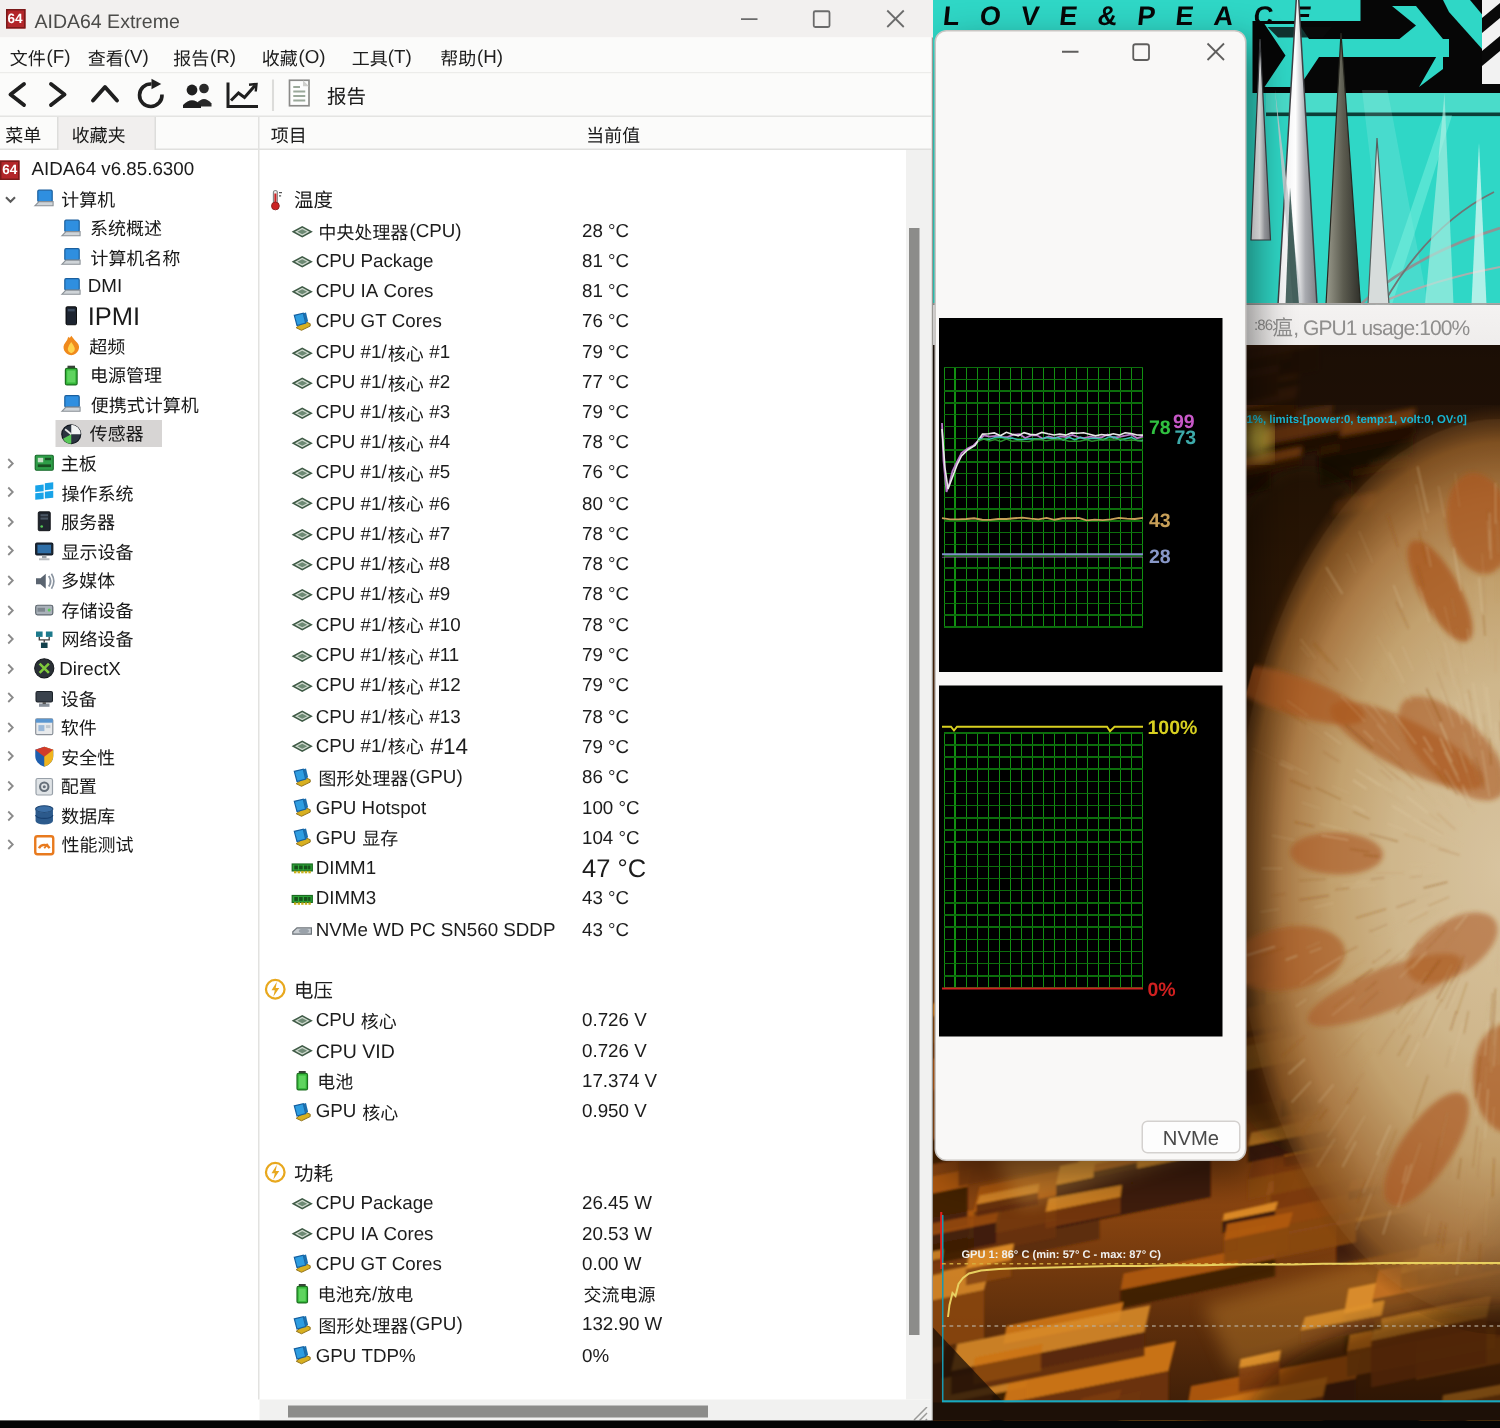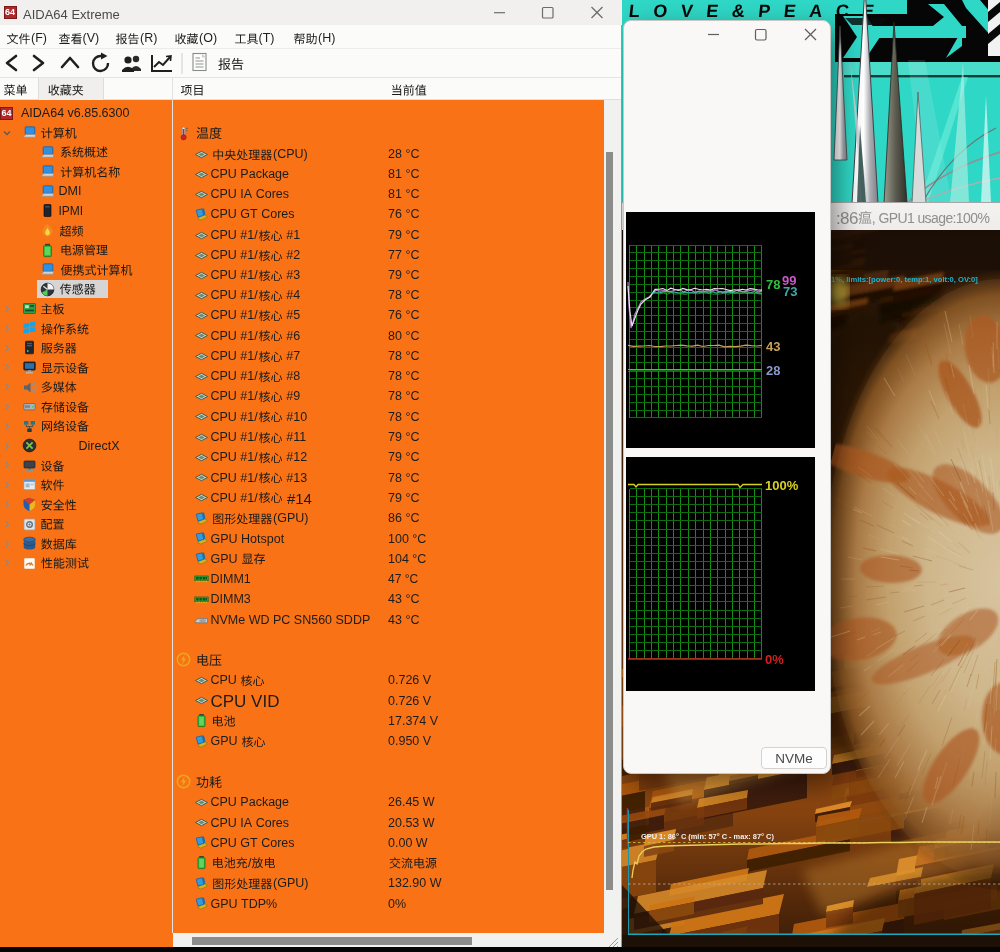--- a/index.html
+++ b/index.html
@@ -140,21 +140,21 @@
       <path d="M230 203 L243 -14 L256 203 Z" fill="url(#sg)" stroke="#3f4145" stroke-width="1"></path>
       <path d="M262 203 L272 22 L285 203 Z" fill="url(#sg2)" stroke="#26261f" stroke-width="0.8"></path>
       <path d="M290 203 L296 92 L304 203 Z" fill="#d7dcdb" stroke="#56605e" stroke-width="0.8"></path>
       <path d="M246 203 L228 60 L240 203 Z" fill="#c8cdd0" opacity="0.85"></path>
       <path d="M328 203 L341 62 L347 203 Z" fill="#aff0e4" opacity="0.65"></path>
       <path d="M359 203 L364 95 L369 203 Z" fill="#e7fbf7" opacity="0.7"></path>
       <path d="M235 203 L238 125 L244 203 Z" fill="#20433e" opacity="0.8"></path>
     </svg>
 <div class="abs" style="left:622px;top:202px;width:378px;height:28px;background:linear-gradient(#f4f2f1,#efedec);border-top:1px solid #a8a6a4"></div>
 <div class="lb" style="left:836px;top:217.5px;">
-      <span style="font-size:17px;letter-spacing:-0.6px;color:#8f8e8d">:86</span>
+      <span style="font-size:10px;letter-spacing:-0.6px;color:#8f8e8d">:86</span>
       <svg class="ck" style="width:14.0px;height:14px" viewBox="0 0 1000 1000">
         <g fill="#8f8e8d" transform="translate(0,880) scale(1,-1)">
           <use href="#u761F" x="0"></use>
         </g>
       </svg>
       <span style="font-size:14px;letter-spacing:-0.6px;color:#8f8e8d">,&nbsp;GPU1&nbsp;usage:100%</span>
     </div>
 <svg class="abs" style="left:622px;top:230px" width="378" height="717" viewBox="0 0 378 717">
       <defs>
         <linearGradient id="fbg" x1="0" y1="0" x2="0" y2="1">
@@ -1172,21 +1172,21 @@
             <line x1="3.5" y1="201.6" x2="136" y2="201.6" stroke="#0c6e0c" stroke-width="1"></line>
           </g>
           <polyline points="2,27.5 8,27.5 10,30 12,27.5 112,27.5 114,30.5 117,27.5 136,27.5" fill="none" stroke="#d8d020" stroke-width="1.3"></polyline>
           <line x1="2" y1="202" x2="136" y2="202" stroke="#d02020" stroke-width="1.3"></line>
           <text x="139" y="32.5" font-size="13" font-weight="bold" fill="#d8d020">100%</text>
           <text x="139" y="207" font-size="13" font-weight="bold" fill="#d02020">0%</text>
         </svg>
       </div>
       <div class="abs" style="left:137px;top:726px;width:66px;height:22px;background:#fdfdfd;border:1px solid #d4d1cf;border-radius:4px;color:#4a4a4a;font-size:13.5px;display:flex;align-items:center;justify-content:center">NVMe</div>
     </div>
-<div class="abs" style="left:0;top:0;width:622px;height:948px;background:#f97316;border-right:1px solid #9a9894;border-bottom:1px solid #9a9894">
+<div class="abs" style="left:0;top:0;width:622px;height:948px;background:#ffffff;border-right:1px solid #9a9894;border-bottom:1px solid #9a9894">
       <div class="abs" style="left:0;top:0;width:622px;height:25px;background:#f2f0ef"></div>
       <div class="abs" style="left:3.5px;top:5.5px;width:13px;height:13px;background:#b3262a;color:#fff;font-size:9px;font-weight:bold;display:flex;align-items:center;justify-content:center;border:1px solid #7a1a1a">64</div>
       <div class="lb" style="left:23px;top:13.5px;">
         <span style="font-size:13px;color:#4a4a48">AIDA64&nbsp;Extreme</span>
       </div>
       <svg class="abs" style="left:488px;top:0" width="134" height="25" viewBox="0 0 134 25">
         <g stroke="#6b6b6b" stroke-width="1.2" fill="none">
           <line x1="6" y1="12.7" x2="17" y2="12.7"></line>
           <rect x="54.5" y="7.5" width="10.5" height="10.5" rx="1"></rect>
           <line x1="103.5" y1="7" x2="114.5" y2="18"></line>
@@ -1393,21 +1393,21 @@
       <div class="lb" style="left:58.5px;top:191.3px;">
         <span style="font-size:12.5px;color:#1a1a1a">DMI</span>
       </div>
       <div class="abs" style="left:40px;top:203.3px">
         <svg width="15" height="15" viewBox="0 0 15 15">
           <rect x="4" y="1.5" width="7" height="12" rx="0.8" fill="#1d2430" stroke="#000" stroke-width="0.6"></rect>
           <rect x="5.2" y="3" width="4.6" height="1.6" fill="#3b4a5e"></rect>
         </svg>
       </div>
       <div class="lb" style="left:58.5px;top:210.8px;">
-        <span style="font-size:12px;color:#1a1a1a">IPMI</span>
+        <span style="font-size:17px;color:#1a1a1a">IPMI</span>
       </div>
       <div class="abs" style="left:40px;top:222.9px">
         <svg width="15" height="15" viewBox="0 0 15 15">
           <path d="M7.5 0.8 Q9.5 3.5 11.5 5.5 Q13.5 7.8 12.2 10.6 Q10.8 13.4 7.5 13.8 Q4.2 13.4 2.8 10.6 Q1.6 7.8 3.5 5.5 Q5 3.8 5.5 1.5 Q6.5 3.2 7.5 0.8Z" fill="#f08a1c"></path>
           <path d="M7.5 5 Q9 7 9.8 9 Q10.2 11.5 7.5 12.5 Q4.8 11.5 5.3 9 Q5.8 7 7.5 5Z" fill="#ffd24a"></path>
         </svg>
       </div>
       <div class="lb" style="left:58.5px;top:230.4px;">
         <svg class="ck" style="width:25.0px;height:12px" viewBox="0 0 2000 1000">
           <g fill="#1a1a1a" transform="translate(0,880) scale(1,-1)">
@@ -1614,21 +1614,21 @@
       </div>
       <svg class="abs" style="left:2px;top:440.7px" width="10" height="10" viewBox="0 0 10 10">
         <path d="M3.5 2 L6.5 5 L3.5 8" stroke="#8a8a8a" stroke-width="1.2" fill="none"></path>
       </svg>
       <div class="abs" style="left:22px;top:438.2px">
         <svg width="15" height="15" viewBox="0 0 15 15">
           <circle cx="7.5" cy="7.5" r="6.4" fill="#2a3036" stroke="#14181c" stroke-width="0.7"></circle>
           <path d="M4.4 4.4 L10.6 10.6 M10.6 4.4 L4.4 10.6" stroke="#7ec83c" stroke-width="1.7"></path>
         </svg>
       </div>
-      <div class="lb" style="left:39.5px;top:445.7px;margin-left:39px;">
+      <div class="lb" style="left:39.5px;top:445.7px;">
         <span style="font-size:12.5px;color:#1a1a1a">DirectX</span>
       </div>
       <svg class="abs" style="left:2px;top:460.3px" width="10" height="10" viewBox="0 0 10 10">
         <path d="M3.5 2 L6.5 5 L3.5 8" stroke="#8a8a8a" stroke-width="1.2" fill="none"></path>
       </svg>
       <div class="abs" style="left:22px;top:457.8px">
         <svg width="15" height="15" viewBox="0 0 15 15">
           <rect x="2" y="3" width="11" height="7" rx="1" fill="#3a424c" stroke="#1b2128" stroke-width="0.7"></rect>
           <rect x="4" y="11" width="7" height="2.2" fill="#88909a"></rect>
           <rect x="6.4" y="10" width="2.2" height="1.4" fill="#555"></rect>
@@ -2147,21 +2147,21 @@
             <rect x="5.4" y="6" width="2.4" height="2.6"></rect>
             <rect x="8.6" y="6" width="2.4" height="2.6"></rect>
             <rect x="11.4" y="6" width="1.6" height="2.6"></rect>
           </g>
         </svg>
       </div>
       <div class="lb" style="left:210.5px;top:578.5px;">
         <span style="font-size:12.5px;color:#1c1c1c">DIMM1</span>
       </div>
       <div class="lb" style="left:388px;top:578.5px;">
-        <span style="font-size:12px;color:#1c1c1c">47&nbsp;°C</span>
+        <span style="font-size:17px;color:#1c1c1c">47&nbsp;°C</span>
       </div>
       <div class="abs" style="left:194px;top:591.5px">
         <svg width="15" height="15" viewBox="0 0 15 15">
           <rect x="0.8" y="5" width="13.4" height="4.6" fill="#2faa3a" stroke="#1a6a20" stroke-width="0.8"></rect>
           <g fill="#c8b018">
             <rect x="2" y="9.6" width="1.6" height="1.6"></rect>
             <rect x="4.4" y="9.6" width="1.6" height="1.6"></rect>
             <rect x="6.8" y="9.6" width="1.6" height="1.6"></rect>
             <rect x="9.2" y="9.6" width="1.6" height="1.6"></rect>
             <rect x="11.6" y="9.6" width="1.6" height="1.6"></rect>
@@ -2224,21 +2224,21 @@
       <div class="lb" style="left:388px;top:680px;">
         <span style="font-size:12.5px;color:#1c1c1c">0.726&nbsp;V</span>
       </div>
       <div class="abs" style="left:194px;top:693px">
         <svg width="15" height="15" viewBox="0 0 15 15">
           <path d="M1.5 7.5 L7.5 4.3 L13.5 7.5 L7.5 10.7 Z" fill="#cdd8cd" stroke="#3f5a46" stroke-width="1"></path>
           <path d="M4.2 7.5 L7.5 5.8 L10.8 7.5 L7.5 9.2 Z" fill="#6d8a74"></path>
         </svg>
       </div>
       <div class="lb" style="left:210.5px;top:700.5px;">
-        <span style="font-size:17px;color:#1c1c1c">CPU&nbsp;VID</span>
+        <span style="font-size:13px;color:#1c1c1c">CPU&nbsp;VID</span>
       </div>
       <div class="lb" style="left:388px;top:700.5px;">
         <span style="font-size:12.5px;color:#1c1c1c">0.726&nbsp;V</span>
       </div>
       <div class="abs" style="left:194px;top:713px">
         <svg width="15" height="15" viewBox="0 0 15 15">
           <rect x="5.2" y="1" width="4.6" height="1.8" fill="#3a3f3a"></rect>
           <rect x="4" y="2.6" width="7" height="11" rx="1" fill="#35b83a" stroke="#1d7020" stroke-width="0.8"></rect>
           <rect x="5.2" y="4" width="4.6" height="8.4" fill="#5fd45f"></rect>
         </svg>

